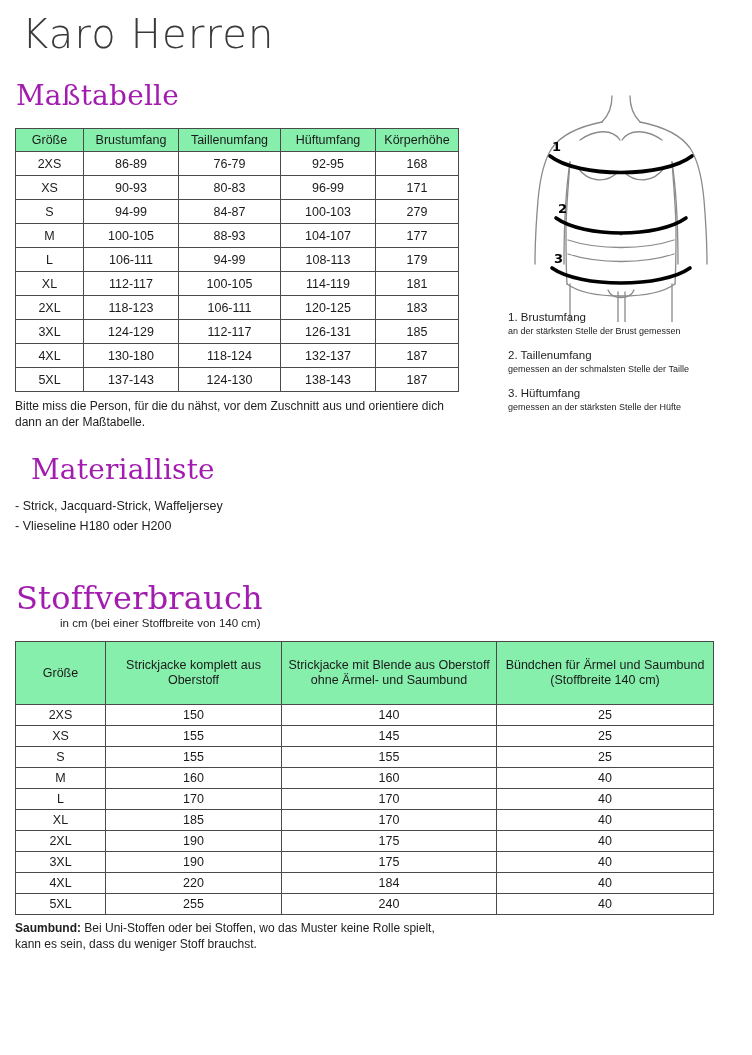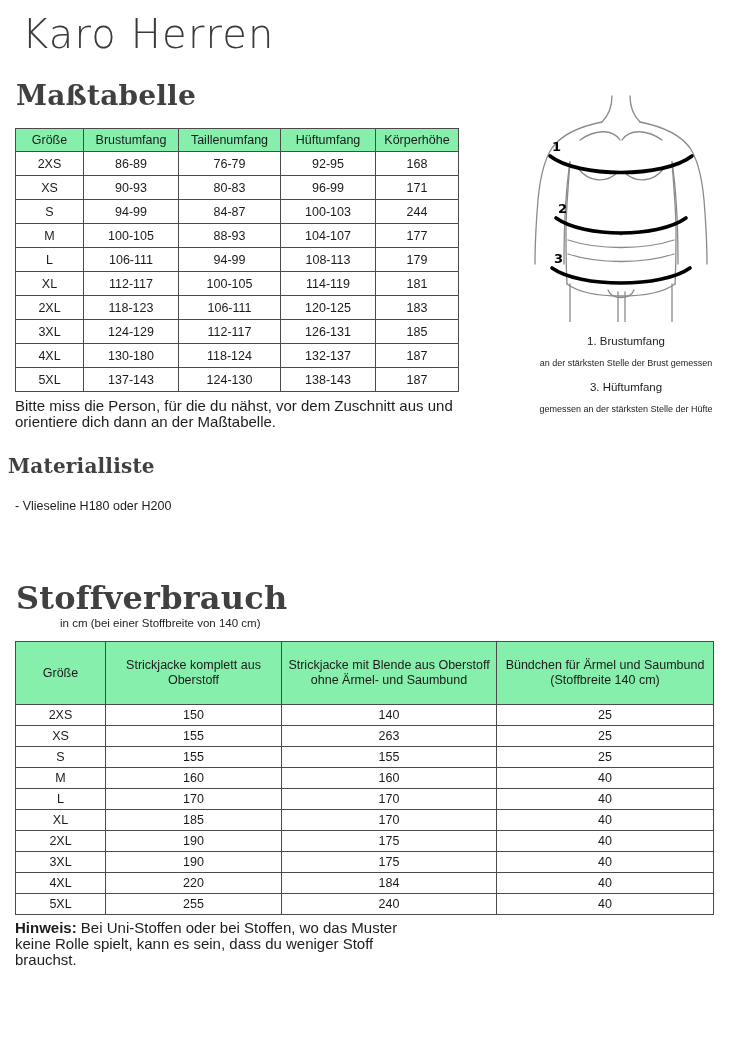--- a/index.html
+++ b/index.html
@@ -35,38 +35,38 @@
     font-weight: 300;
     letter-spacing: 1.2px;
     color: #3a3a3a;
     line-height: 1;
     white-space: nowrap;
   }
 
   
   .section-heading {
     font-family: "DejaVu Serif", "Liberation Serif", serif;
-    font-weight: 700;
-    color: #404040;
+    font-weight: 400;
+    color: #a21caf;
     line-height: 1;
     letter-spacing: 0.2px;
     white-space: nowrap;
     text-align: right;
   }
   .heading-masstabelle {
     position: absolute;
     left: 16px;
     top: 82px;
     font-size: 28px;
   }
   .heading-materialliste {
     position: absolute;
-    left: 8px;
+    left: 31px;
     top: 456px;
-    font-size: 20px;
+    font-size: 28px;
   }
   .heading-stoffverbrauch {
     position: absolute;
     left: 16px;
     top: 582px;
     font-size: 32px;
   }
 
   .sub-note {
     position: absolute;
@@ -116,21 +116,21 @@
   #fabric-table thead th {
     height: 58px;
     line-height: 15px;
     padding: 2px 4px;
   }
   #fabric-table td { height: 20px; }
 
   
   .body-note {
     position: absolute;
-    font-size: 15px;
+    font-size: 12px;
     line-height: 16px;
     color: #1d1d1d;
   }
   #measure-note {
     left: 15px;
     top: 398px;
     width: 455px;
   }
   #hinweis-note {
     left: 15px;
@@ -161,35 +161,34 @@
     left: 508px;
     top: 78px;
     width: 244px;
     height: 244px;
   }
 
   
   #measure-legend {
     position: absolute;
     left: 508px;
-    top: 334px;
+    top: 310px;
     width: 236px;
-    text-align: center;
   }
   #measure-legend .legend-item { margin-bottom: 11px; }
   #measure-legend .legend-title {
     font-size: 11.5px;
     color: #1d1d1d;
     line-height: 14px;
   }
   #measure-legend .legend-desc {
     font-size: 9px;
     color: #1d1d1d;
     line-height: 12px;
-    margin-top: 9px;
+    margin-top: 1px;
   }
 </style>
 </head>
 <body>
 
 <div class="page">
 
   <div class="doc-title">Karo Herren</div>
 
   <div class="section-heading heading-masstabelle">Maßtabelle</div>
@@ -224,21 +223,21 @@
           <td>90-93</td>
           <td>80-83</td>
           <td>96-99</td>
           <td>171</td>
         </tr>
         <tr>
           <td>S</td>
           <td>94-99</td>
           <td>84-87</td>
           <td>100-103</td>
-          <td>244</td>
+          <td>279</td>
         </tr>
         <tr>
           <td>M</td>
           <td>100-105</td>
           <td>88-93</td>
           <td>104-107</td>
           <td>177</td>
         </tr>
         <tr>
           <td>L</td>
@@ -336,28 +335,33 @@
       <text x="46" y="185">3</text>
     </g>
   </svg>
 
   <div id="measure-legend">
       <div class="legend-item">
         <div class="legend-title">1. Brustumfang</div>
         <div class="legend-desc">an der stärksten Stelle der Brust gemessen</div>
       </div>
       <div class="legend-item">
+        <div class="legend-title">2. Taillenumfang</div>
+        <div class="legend-desc">gemessen an der schmalsten Stelle der Taille</div>
+      </div>
+      <div class="legend-item">
         <div class="legend-title">3. Hüftumfang</div>
         <div class="legend-desc">gemessen an der stärksten Stelle der Hüfte</div>
       </div>
     </div>
 
   <div class="section-heading heading-materialliste">Materialliste</div>
 
   <ul id="material-list">
+      <li>- Strick, Jacquard-Strick, Waffeljersey</li>
       <li>- Vlieseline H180 oder H200</li>
     </ul>
 
   <div class="section-heading heading-stoffverbrauch">Stoffverbrauch</div>
 
   <div class="sub-note">in cm (bei einer Stoffbreite von 140 cm)</div>
 
   <table class="data-table" id="fabric-table">
     <colgroup>
       <col style="width:90px">
@@ -376,21 +380,21 @@
     <tbody id="fabric-body">
         <tr>
           <td>2XS</td>
           <td>150</td>
           <td>140</td>
           <td>25</td>
         </tr>
         <tr>
           <td>XS</td>
           <td>155</td>
-          <td>263</td>
+          <td>145</td>
           <td>25</td>
         </tr>
         <tr>
           <td>S</td>
           <td>155</td>
           <td>155</td>
           <td>25</td>
         </tr>
         <tr>
           <td>M</td>
@@ -431,16 +435,16 @@
         <tr>
           <td>5XL</td>
           <td>255</td>
           <td>240</td>
           <td>40</td>
         </tr>
       </tbody>
   </table>
 
   <div class="body-note" id="hinweis-note">
-    <span class="lead">Hinweis:</span><span> Bei Uni-Stoffen oder bei Stoffen, wo das Muster keine Rolle spielt, kann es sein, dass du weniger Stoff brauchst.</span>
+    <span class="lead">Saumbund:</span><span> Bei Uni-Stoffen oder bei Stoffen, wo das Muster keine Rolle spielt, kann es sein, dass du weniger Stoff brauchst.</span>
   </div>
 
 </div>
 
 </body></html>

